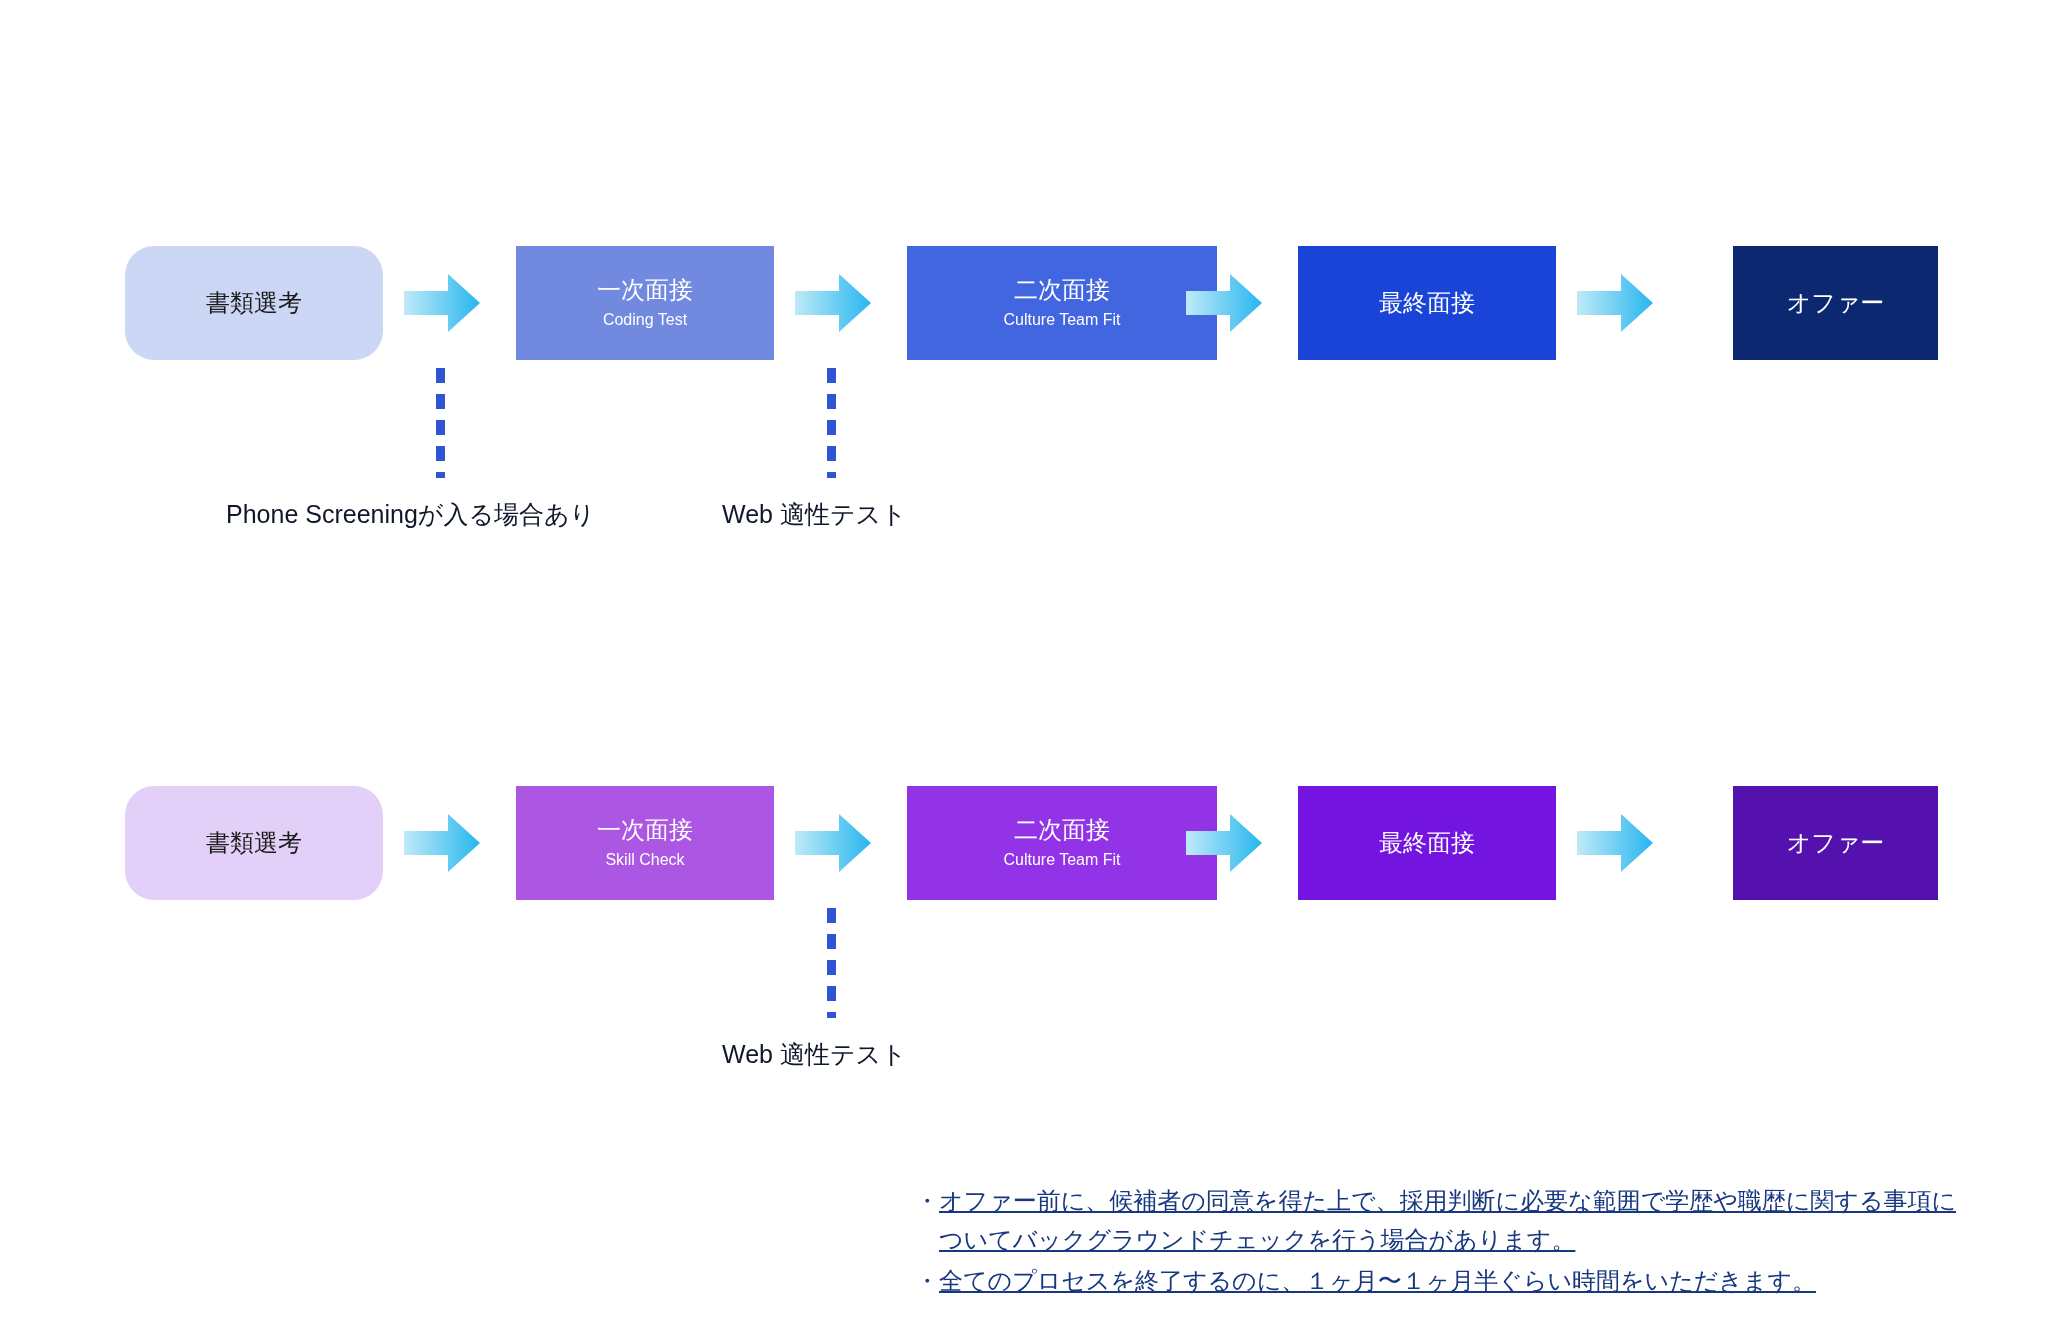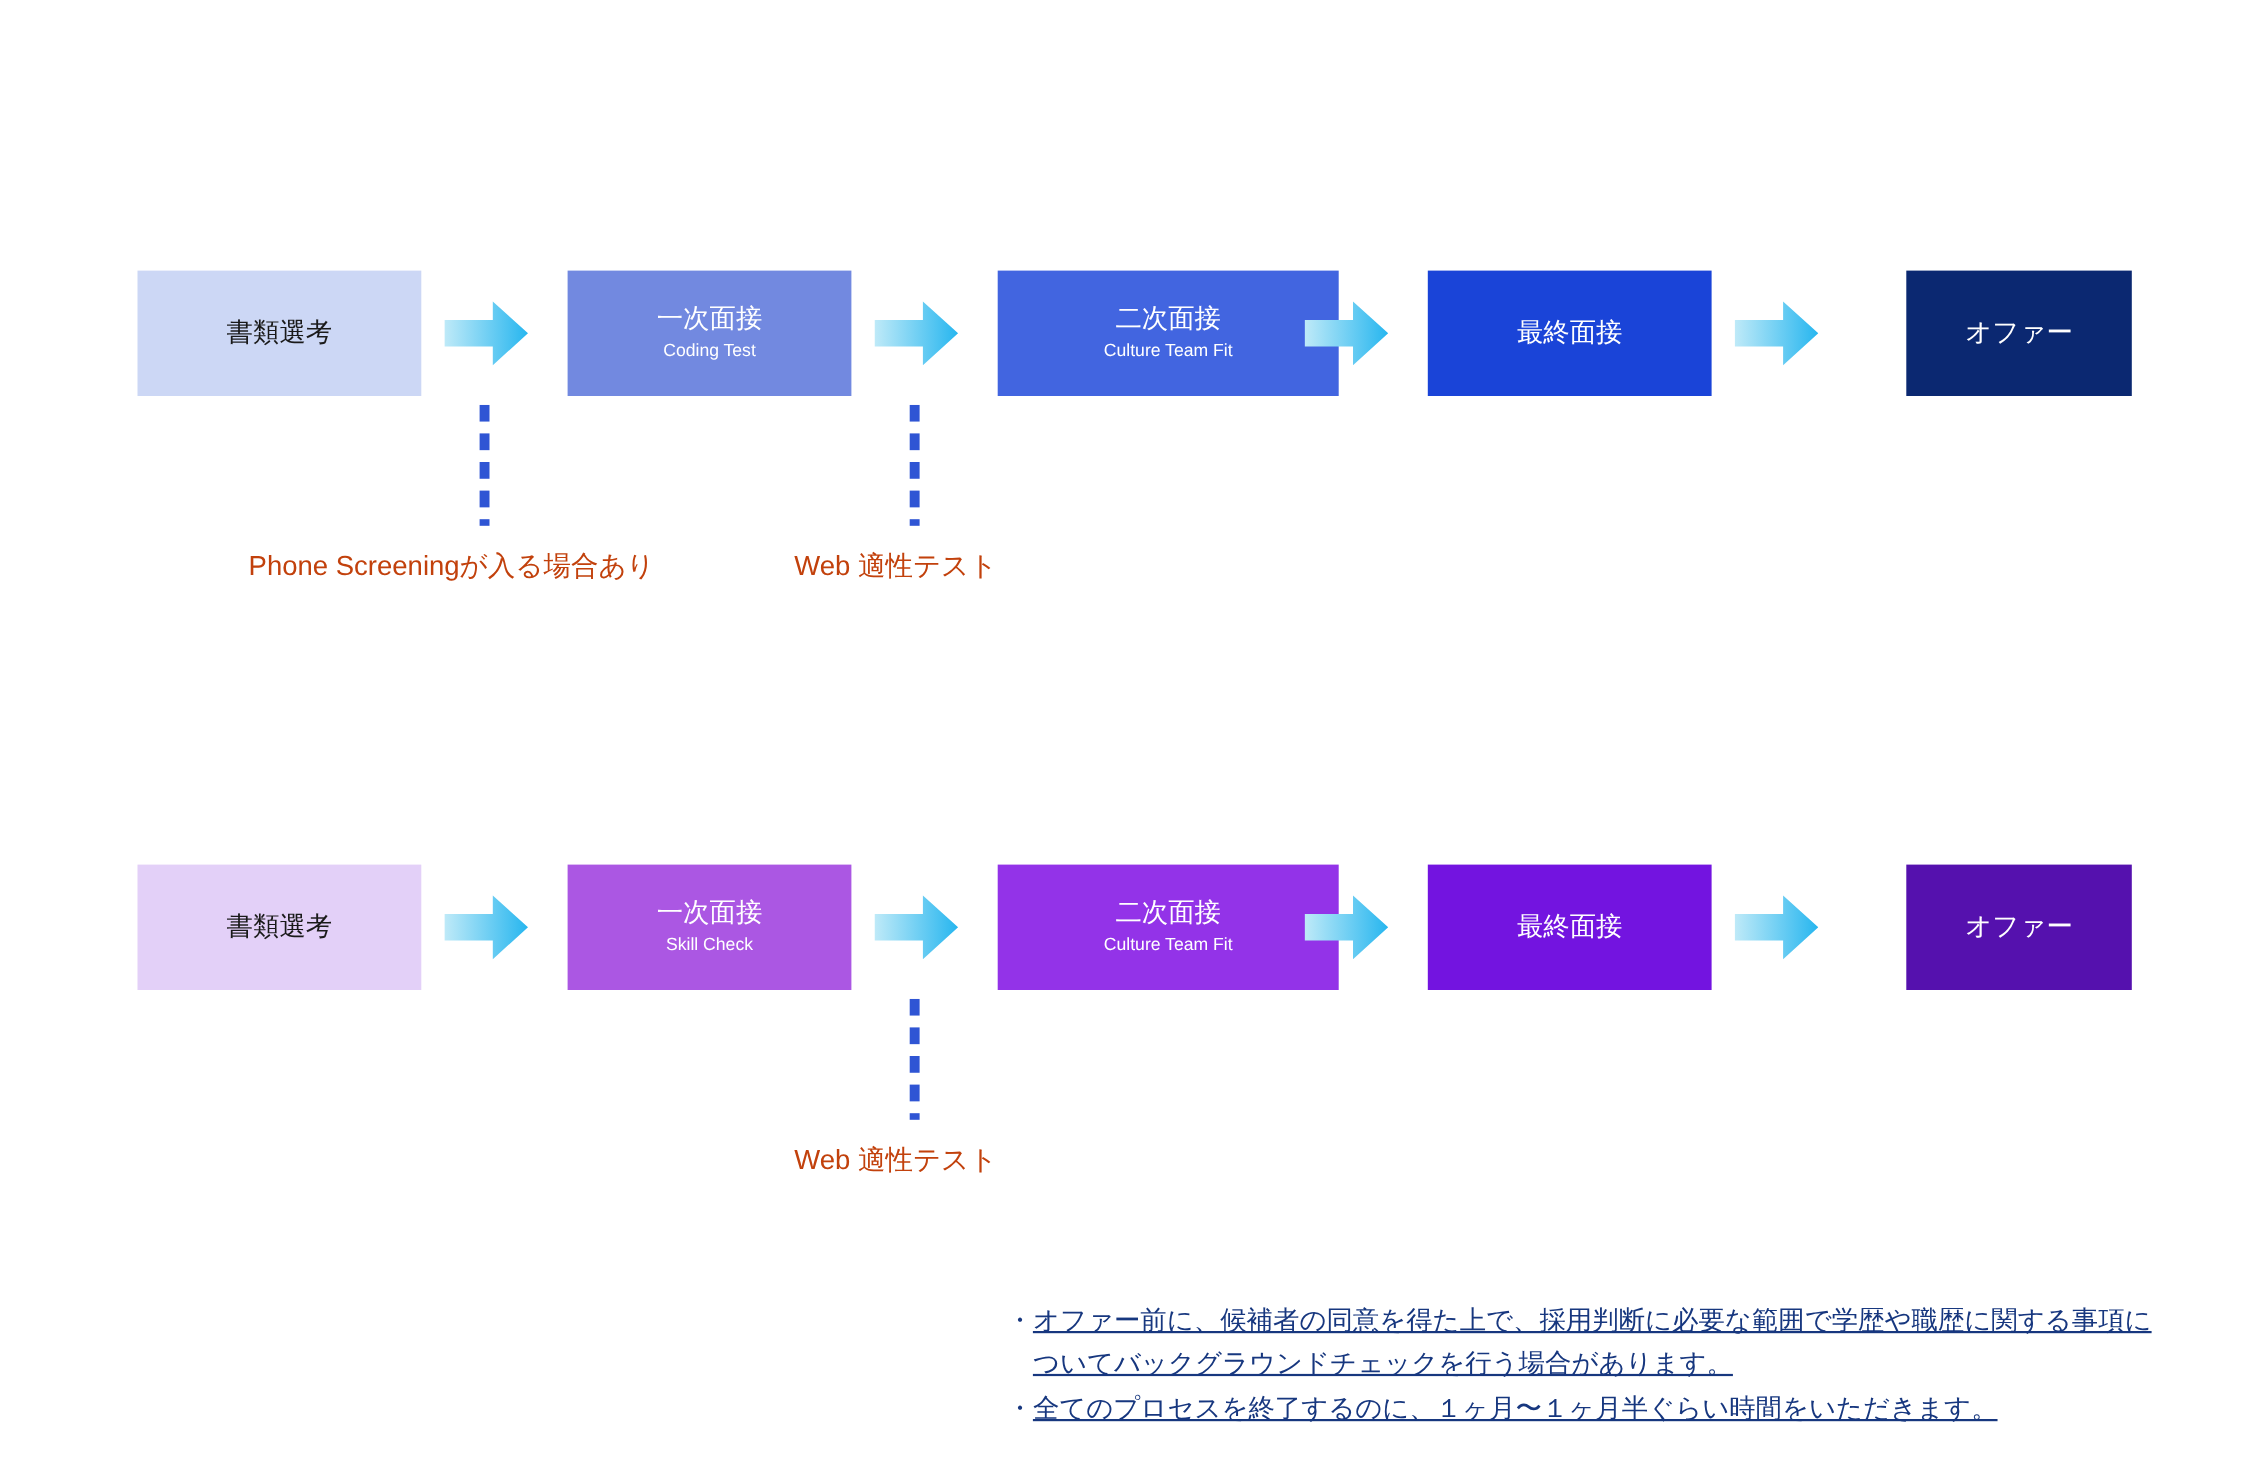--- a/index.html
+++ b/index.html
@@ -58,21 +58,21 @@
     white-space: nowrap;
   }
   .step-sub {
     font-size: 16px;
     line-height: 1.25;
     margin-top: 6px;
     white-space: nowrap;
   }
 
   
-  .pos-0 { left: 125px;  width: 258px; }
+  .pos-0 { left: 125px;  width: 258px; border-radius: 29px; }
   .pos-1 { left: 516px;  width: 258px; text-align: center; }
   .pos-2 { left: 907px;  width: 310px; }
   .pos-3 { left: 1298px; width: 258px; }
   .pos-4 { left: 1689px; width: 205px; margin-left: 44px; }
 
   
   .arrow {
     position: absolute;
     top: 26px;
     width: 76px;
@@ -90,21 +90,21 @@
     width: 9px;
     background-image: linear-gradient(#2f55d4 58%, rgba(255,255,255,0) 0%);
     background-size: 9px 26px;
     background-repeat: repeat-y;
   }
 
   
   .note {
     position: absolute;
     font-size: 25px;
-    color: #c2410c;
+    color: #0f172a;
     white-space: nowrap;
   }
 
   
   #footnotes {
     position: absolute;
     left: 915px;
     top: 1182px;
     width: 1060px;
     color: #17377f;

